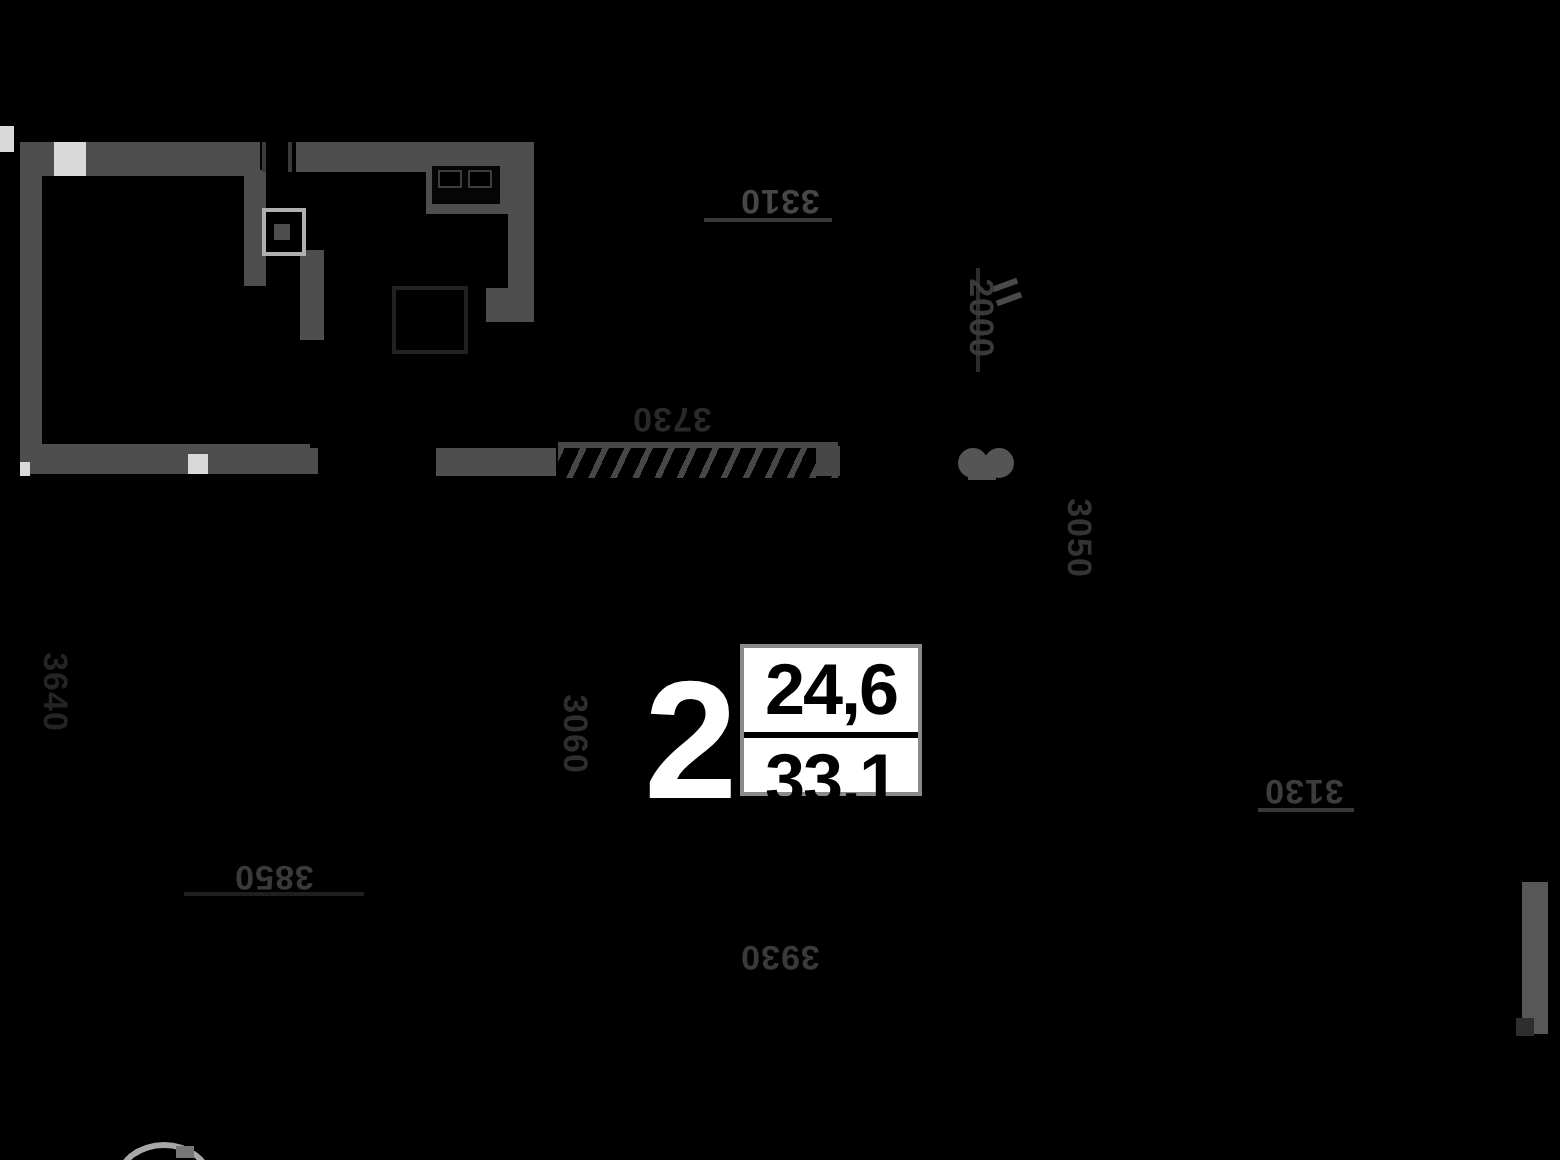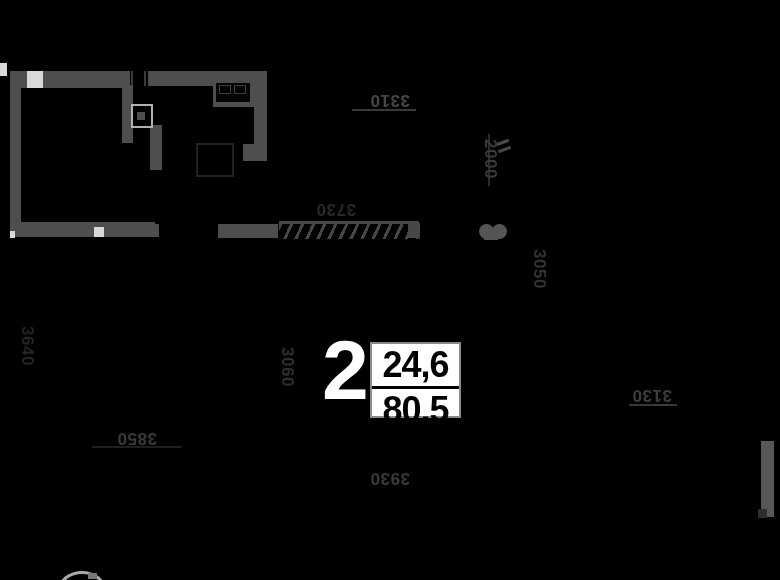--- a/index.html
+++ b/index.html
@@ -32,21 +32,21 @@
   .dim{position:absolute;font-weight:bold;font-size:17px;letter-spacing:.5px;
        width:66px;text-align:center;white-space:nowrap;}
   .flip{transform:rotate(180deg);}
   .vert{transform:rotate(90deg);}
   .dimline{position:absolute;background:#3a3a3a;height:2px;}
   
   .room-num{position:absolute;left:322px;top:330px;width:46px;text-align:center;
             color:#fff;font-weight:bold;font-size:84px;line-height:80px;}
   .area-box{position:absolute;left:370px;top:322px;width:91px;height:76px;
             background:#fff;border:2px solid #8a8a8a;box-sizing:border-box;
-            display:flex;flex-direction:column;margin-top:20px;}
+            display:flex;flex-direction:column;}
   .area-cell{flex:1;display:flex;align-items:center;justify-content:center;
              color:#000;font-weight:bold;font-size:36px;letter-spacing:-1px;}
   .area-top{border-bottom:3px solid #000;}
   
   .arc{position:absolute;left:58px;top:571px;width:42px;height:16px;
        border:3px solid #a8a8a8;border-bottom:none;
        border-radius:50% 50% 0 0/100% 100% 0 0;}
   .arc-blob{position:absolute;left:88px;top:573px;width:9px;height:6px;background:#777;}
   .tick{position:absolute;background:#4a4a4a;height:3px;width:13px;}
 </style>
@@ -118,19 +118,19 @@
 
   <div class="dim flip" style="left:357px;top:468px;color:#3a3a3a;">3930</div>
 
   <div class="dim flip" style="left:619px;top:385px;color:#3d3d3d;">3130</div>
   <div class="dimline" style="left:629px;top:404px;width:48px;background:#383838;"></div>
 
   <div class="room-num">2</div>
 
   <div class="area-box">
     <div class="area-cell area-top">24,6</div>
-    <div class="area-cell">80,5</div>
+    <div class="area-cell">33,1</div>
   </div>
 
   <div class="arc"></div>
   <div class="arc-blob"></div>
 
 </div>
 
 </body></html>

